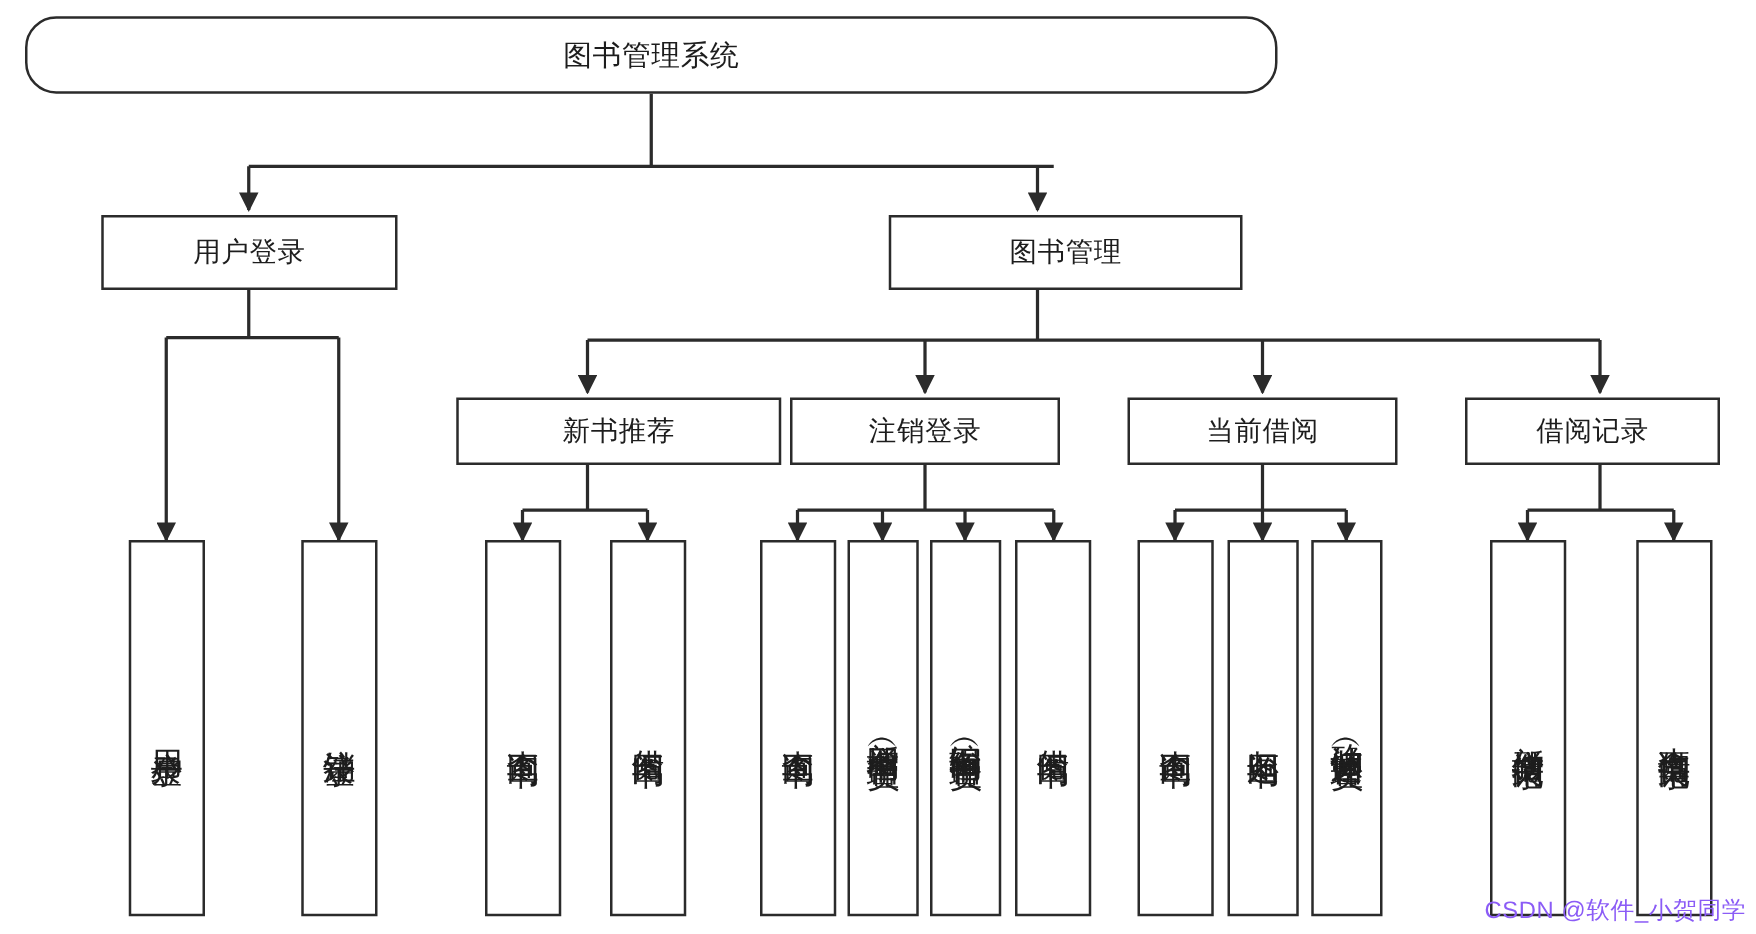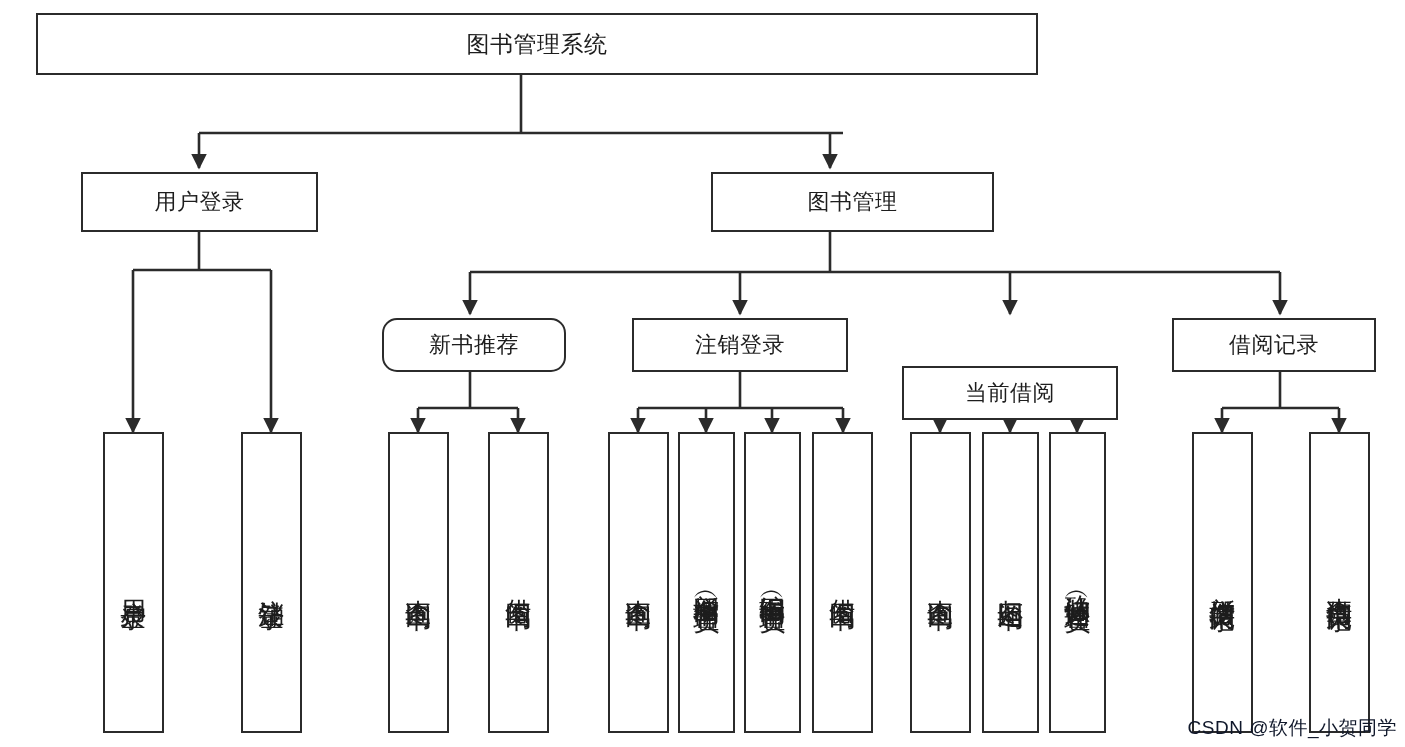--- a/index.html
+++ b/index.html
@@ -57,21 +57,21 @@
     line-height:1.18;
     letter-spacing:2px;
     max-height:100%;
     white-space:nowrap;
   }
   .watermark{
     position:absolute;
     right:8px;
     bottom:6px;
     font-size:19px;
-    color:#0f172a;
+    color:#8b5cf6;
     z-index:5;
     white-space:nowrap;
     letter-spacing:0.5px;
   }
 </style>
 </head>
 <body>
 
 <div id="canvas">
 
@@ -119,38 +119,38 @@
       <path d="M 1010,408 L 1010,432" marker-end="url(#arrow)"></path>
       <path d="M 1077,408 L 1077,432" marker-end="url(#arrow)"></path>
 
       <path d="M 1280,372 L 1280,408"></path>
       <path d="M 1222,408 L 1339,408"></path>
       <path d="M 1222,408 L 1222,432" marker-end="url(#arrow)"></path>
       <path d="M 1339,408 L 1339,432" marker-end="url(#arrow)"></path>
     </g>
   </svg>
 
-  <div class="node h root" style="left:36px;top:13px;width:1002px;height:62px;">
+  <div class="node h root" style="left:20px;top:13px;width:1002px;height:62px;border-radius:25px;">
     <span class="lbl">图书管理系统</span>
   </div>
 
   <div class="node h" style="left:81px;top:172px;width:237px;height:60px;">
     <span class="lbl">用户登录</span>
   </div>
   <div class="node h" style="left:711px;top:172px;width:283px;height:60px;">
     <span class="lbl">图书管理</span>
   </div>
 
-  <div class="node h" style="left:382px;top:318px;width:184px;height:54px;border-radius:15px;">
+  <div class="node h" style="left:365px;top:318px;width:260px;height:54px;">
     <span class="lbl">新书推荐</span>
   </div>
   <div class="node h" style="left:632px;top:318px;width:216px;height:54px;">
     <span class="lbl">注销登录</span>
   </div>
-  <div class="node h" style="left:902px;top:318px;width:216px;height:54px;margin-top:48px;">
+  <div class="node h" style="left:902px;top:318px;width:216px;height:54px;">
     <span class="lbl">当前借阅</span>
   </div>
   <div class="node h" style="left:1172px;top:318px;width:204px;height:54px;">
     <span class="lbl">借阅记录</span>
   </div>
 
   <div class="node v" style="left:103px;top:432px;width:61px;height:301px;">
     <span class="lbl">用户登录</span>
   </div>
   <div class="node v" style="left:241px;top:432px;width:61px;height:301px;">

